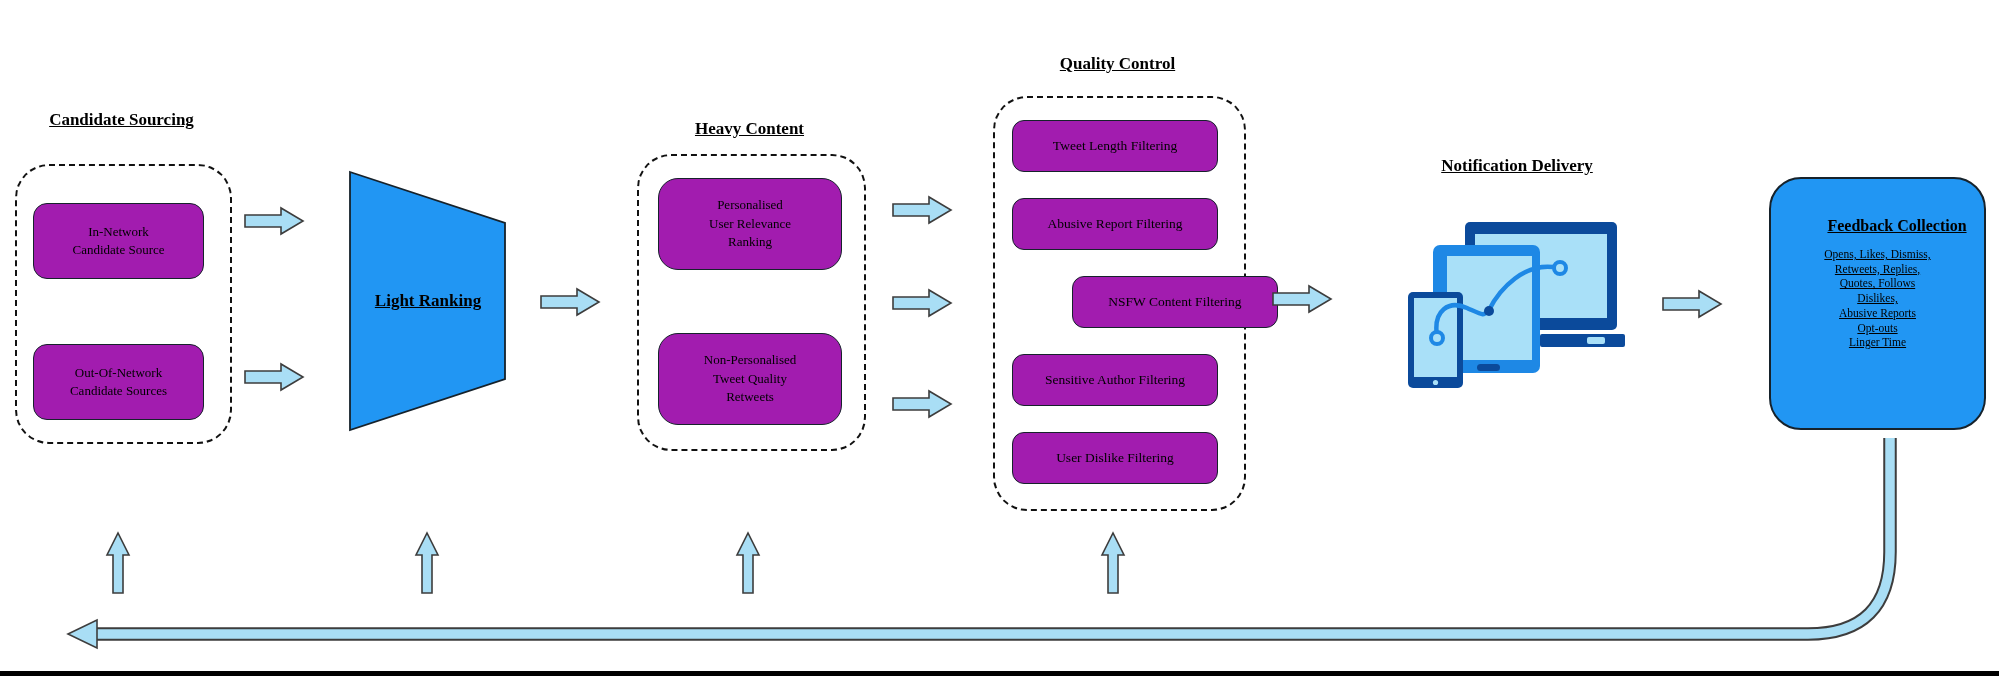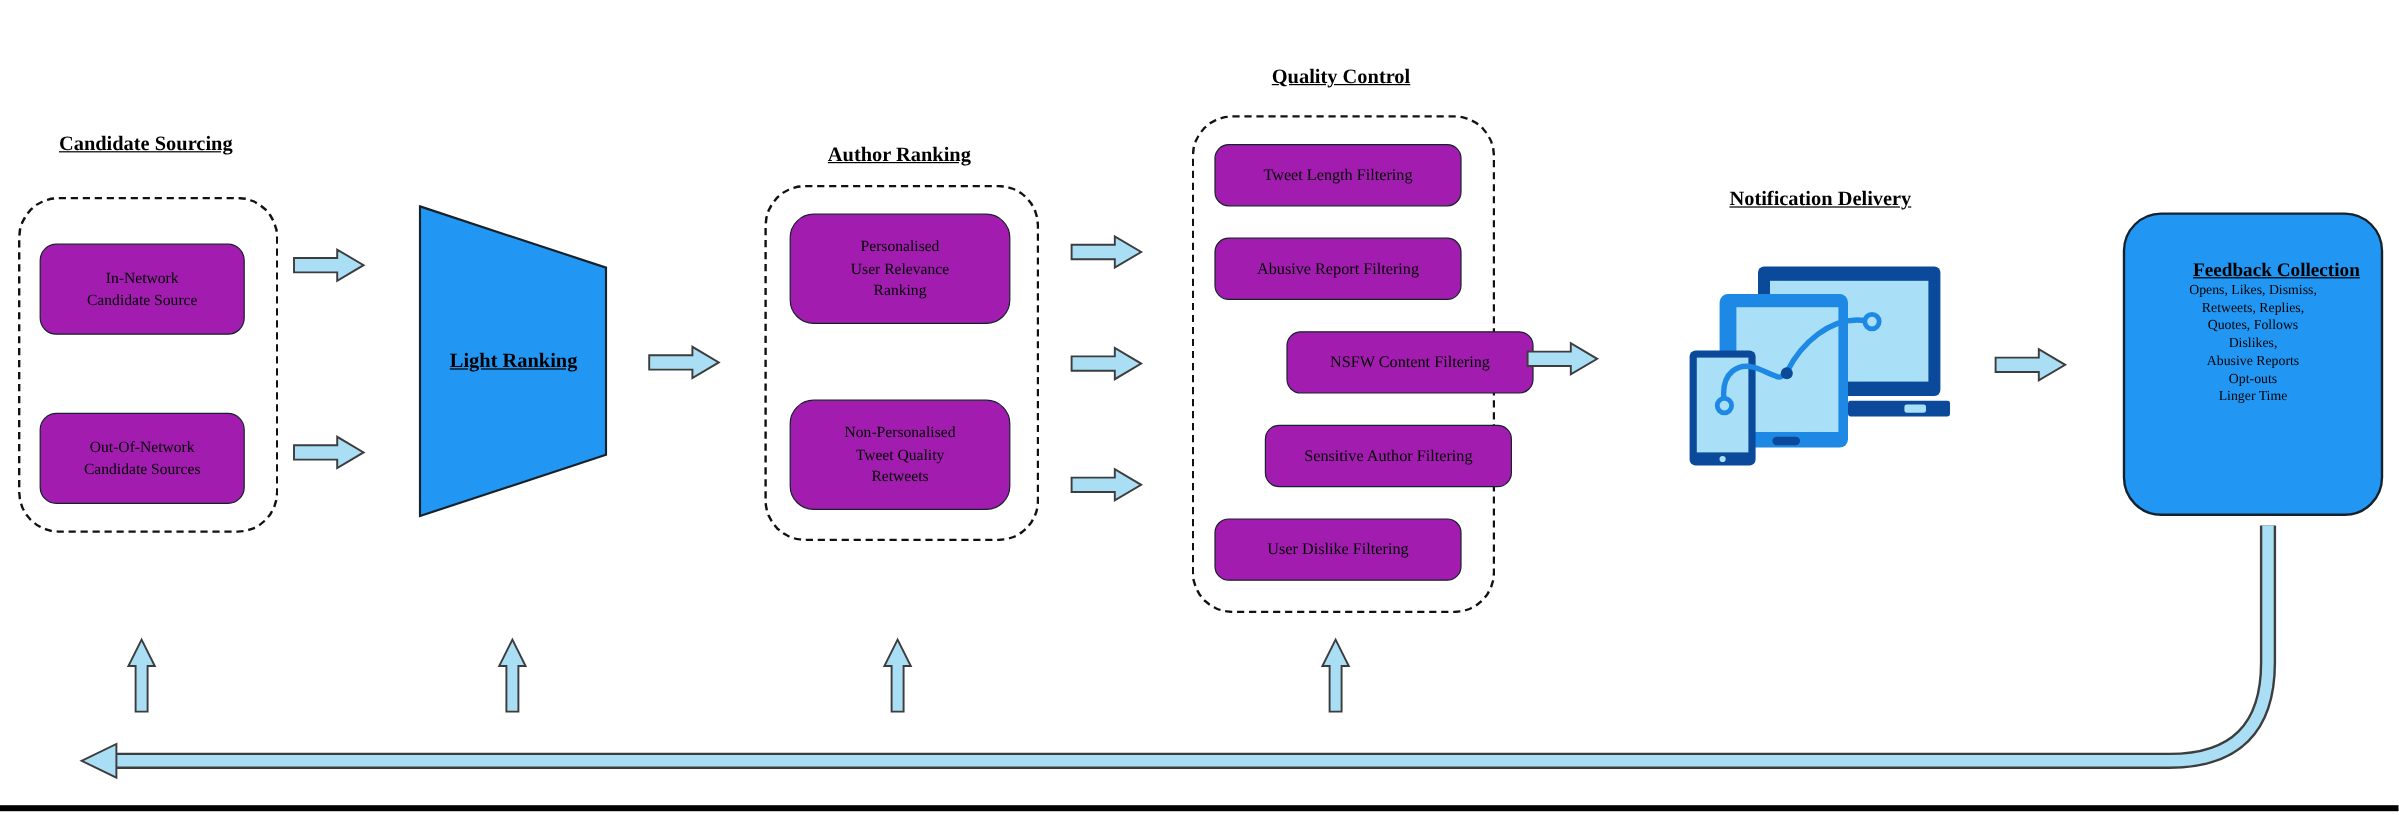--- a/index.html
+++ b/index.html
@@ -15,21 +15,21 @@
   .multiline{white-space:pre-line;}
   .qc-item{border-radius:12px;font-size:13.5px;}
   .cs-box{border-radius:14px;font-size:13px;line-height:1.35;}
   .hr-box{border-radius:20px;font-size:13px;line-height:1.45;}
   .trap-label{font-size:17px;font-weight:bold;text-decoration:underline;
               text-align:center;}
   .fb-box{background:#2196f3;border:2px solid #16222b;border-radius:32px;
           box-sizing:border-box;text-align:center;}
   .fb-title{font-size:16px;font-weight:bold;text-decoration:underline;
             margin-top:38px;padding-left:39px;}
-  .fb-signals{font-size:11.5px;line-height:1.28;}
+  .fb-signals{font-size:11.5px;line-height:1.28;margin-top:12px;text-decoration:underline;}
   svg{display:block;}
   .blockarrow{fill:#a9def5;stroke:#3d3d3d;stroke-width:1.6;}
   .loop-dark{fill:none;stroke:#3d3d3d;stroke-width:13.5;}
   .loop-light{fill:none;stroke:#a9def5;stroke-width:9.5;}
 </style>
 </head>
 <body>
 
 <div class="abs sec-title" style="left:15px;top:110px;width:213px;">Candidate Sourcing</div>
 
@@ -39,40 +39,40 @@
 Candidate Source</div>
 
 <div class="abs bluebox cs-box multiline" style="left:33px;top:344px;width:171px;height:76px;">Out-Of-Network
 Candidate Sources</div>
 
 <svg class="abs" style="left:348px;top:170px;" width="160" height="262" viewBox="0 0 160 262">
   <polygon points="2,2 157,53 157,209 2,260" fill="#2196f3" stroke="#16222b" stroke-width="1.8"></polygon>
 </svg>
 <div class="abs trap-label" style="left:348px;top:291px;width:160px;">Light Ranking</div>
 
-<div class="abs sec-title" style="left:637px;top:119px;width:225px;">Author Ranking</div>
+<div class="abs sec-title" style="left:637px;top:119px;width:225px;">Heavy Content</div>
 
 <div class="abs dashed" style="left:637px;top:154px;width:225px;height:293px;"></div>
 
 <div class="abs bluebox hr-box multiline" style="left:658px;top:178px;width:184px;height:92px;">Personalised
 User Relevance
 Ranking</div>
 
 <div class="abs bluebox hr-box multiline" style="left:658px;top:333px;width:184px;height:92px;">Non-Personalised
 Tweet Quality
 Retweets</div>
 
 <div class="abs sec-title" style="left:993px;top:54px;width:249px;">Quality Control</div>
 
 <div class="abs dashed" style="left:993px;top:96px;width:249px;height:411px;"></div>
 
 <div class="abs bluebox qc-item" style="left:1012px;top:120px;width:206px;height:52px;">Tweet Length Filtering</div>
 <div class="abs bluebox qc-item" style="left:1012px;top:198px;width:206px;height:52px;">Abusive Report Filtering</div>
 <div class="abs bluebox qc-item" style="left:1072px;top:276px;width:206px;height:52px;">NSFW Content Filtering</div>
-<div class="abs bluebox qc-item" style="left:1012px;top:354px;width:206px;height:52px;margin-left:42px;">Sensitive Author Filtering</div>
+<div class="abs bluebox qc-item" style="left:1012px;top:354px;width:206px;height:52px;">Sensitive Author Filtering</div>
 <div class="abs bluebox qc-item" style="left:1012px;top:432px;width:206px;height:52px;">User Dislike Filtering</div>
 
 <div class="abs sec-title" style="left:1403px;top:156px;width:228px;">Notification Delivery</div>
 
 <svg class="abs" style="left:1403px;top:216px;" width="228" height="176" viewBox="0 0 228 176">
 
   <rect x="62" y="6" width="152" height="108" rx="5" fill="#0b4a9b"></rect>
   <rect x="72" y="18" width="132" height="84" fill="#a9e0f8"></rect>
   <rect x="137" y="118" width="85" height="13" rx="2" fill="#0b4a9b"></rect>
   <rect x="184" y="121" width="18" height="7" rx="2" fill="#a9e0f8"></rect>

